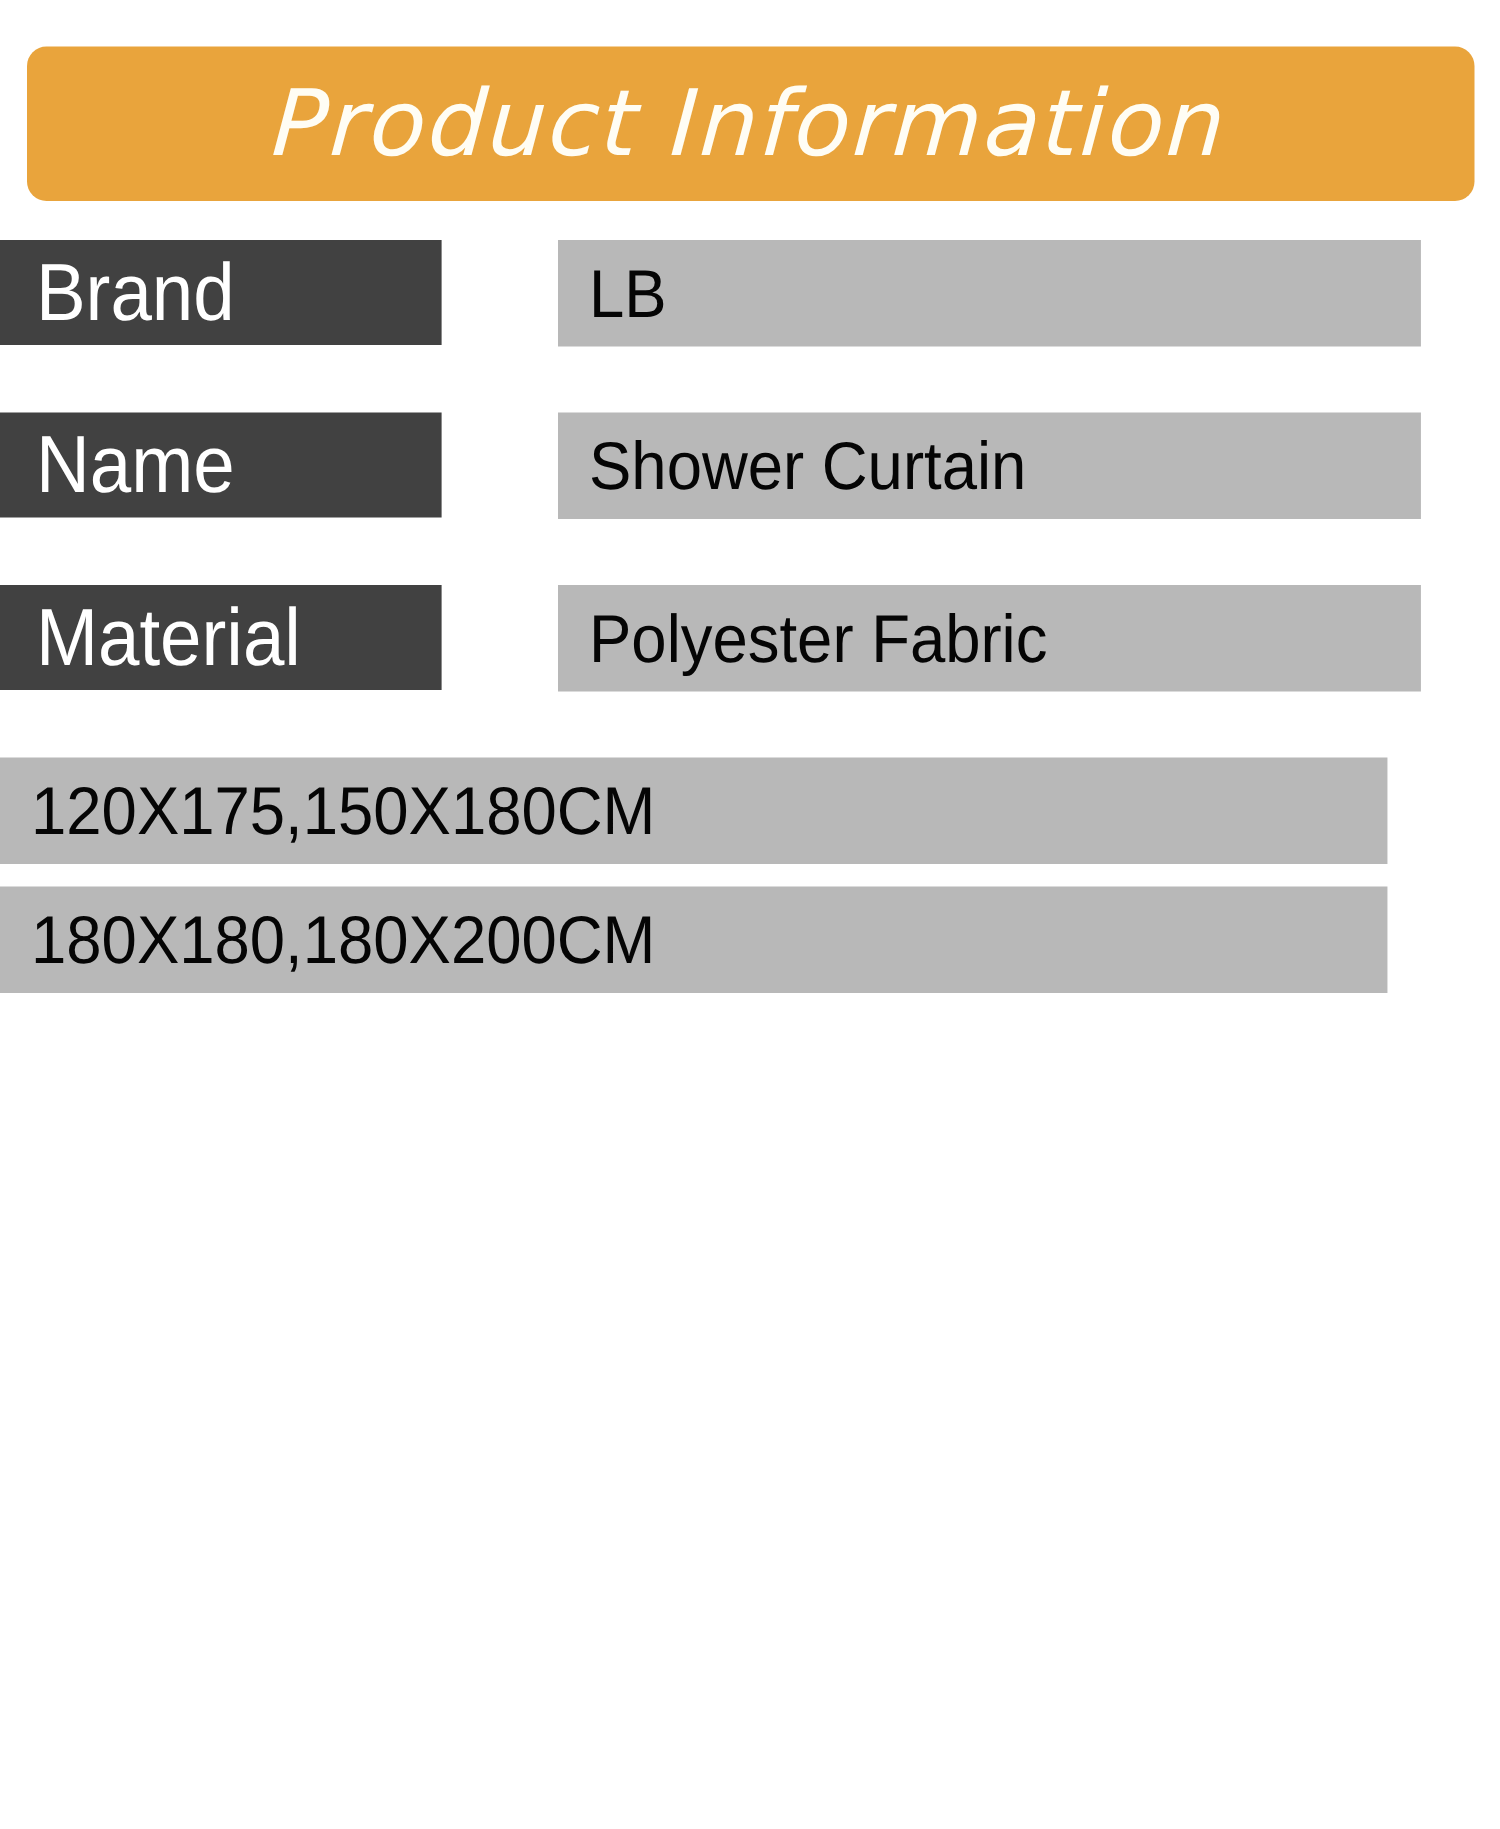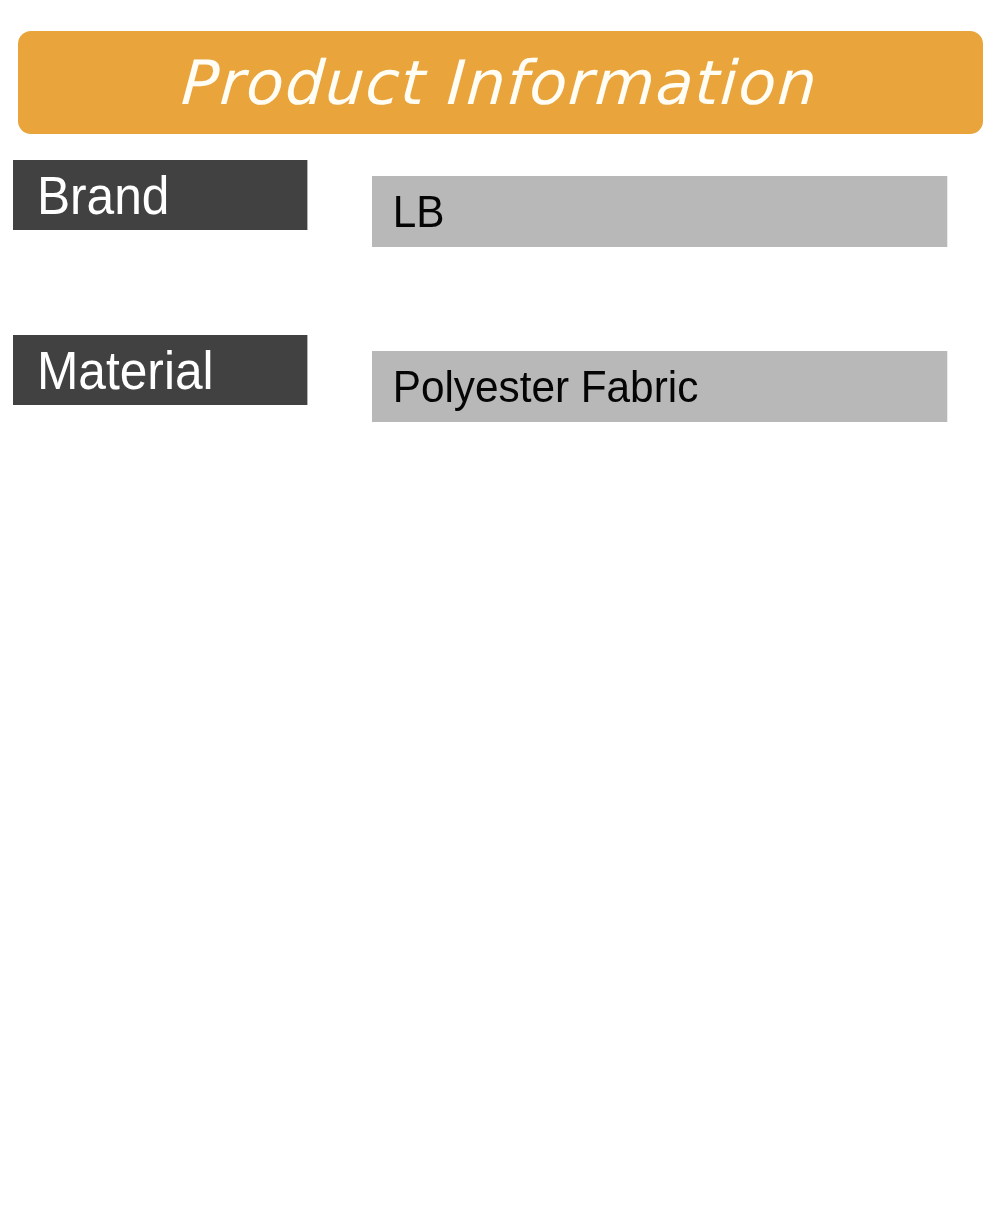--- a/index.html
+++ b/index.html
@@ -58,27 +58,25 @@
   .row {
     position: relative;
     display: flex;
     align-items: flex-start;
   }
 
   .label-col {
     width: 372px;
     flex: 0 0 372px;
     box-sizing: border-box;
-    padding-left: 13px;
   }
   .value-col {
     flex: 1 1 auto;
     box-sizing: border-box;
     padding-right: 16px;
-    margin-top: 16px;
   }
 
   .label-cell {
     background: #414141;
     color: #ffffff;
     height: 70px;
     width: 320px;
     display: flex;
     align-items: center;
     box-sizing: border-box;
@@ -135,34 +133,45 @@
       <div class="label-col">
         <div class="label-cell">Brand</div>
       </div>
       <div class="value-col">
         <div class="value-cell">LB</div>
       </div>
     </div>
     <div class="row-gap-lg"></div>
 
     <div class="row">
+      <div class="label-col">
+        <div class="label-cell">Name</div>
+      </div>
+      <div class="value-col">
+        <div class="value-cell">Shower Curtain</div>
+      </div>
     </div>
     <div class="row-gap-lg"></div>
 
     <div class="row">
       <div class="label-col">
         <div class="label-cell">Material</div>
       </div>
       <div class="value-col">
         <div class="value-cell">Polyester Fabric</div>
       </div>
     </div>
     <div class="row-gap-lg"></div>
 
     <div class="row">
+      <div class="value-col">
+        <div class="value-cell">120X175,150X180CM</div>
+        <div class="value-gap-sm"></div>
+        <div class="value-cell">180X180,180X200CM</div>
+      </div>
     </div>
     <div class="row-gap-sm"></div>
 
     <div class="row">
     </div>
     <div class="row-gap-sm"></div>
 
     <div class="row-gap-sm"></div>
 
 

